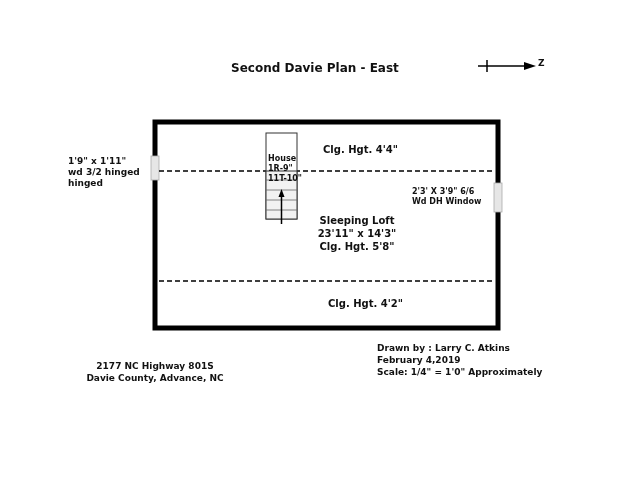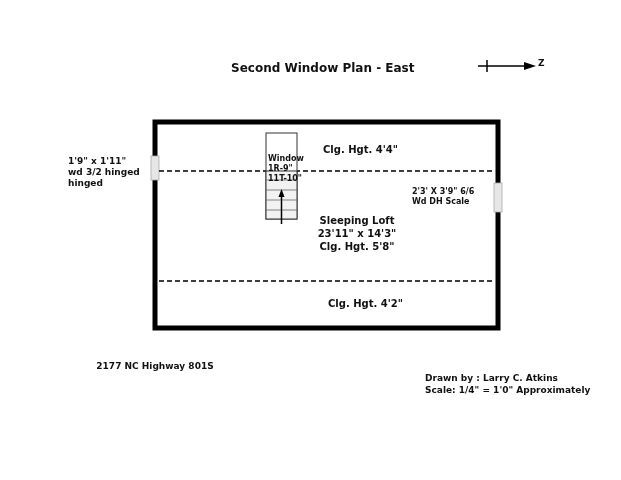--- a/index.html
+++ b/index.html
@@ -10,21 +10,21 @@
   .title { left:231px; top:61px; font-size:12px; font-weight:bold; white-space:nowrap; }
   .north { left:476px; top:58px; width:70px; height:16px; }
   .plan { left:0; top:0; width:621px; height:480px; }
   .lbl { font-size:9px; font-weight:bold; white-space:nowrap; line-height:11px; }
   .lbl10 { font-size:10px; font-weight:bold; white-space:nowrap; line-height:13px; }
   .center { text-align:center; }
 </style>
 </head>
 <body>
 
-<div class="abs title">Second Window Plan - East</div>
+<div class="abs title">Second Davie Plan - East</div>
 
 <div class="abs north">
   <svg width="70" height="16">
     <line x1="2" y1="8" x2="52" y2="8" stroke="#000" stroke-width="1.5"></line>
     <line x1="11" y1="2" x2="11" y2="14" stroke="#000" stroke-width="1.5"></line>
     <polygon points="48,4 60,8 48,12" fill="#000"></polygon>
   </svg>
   <span class="abs b" style="left:62px; top:0px; font-size:9px;">Z</span>
 </div>
 
@@ -50,40 +50,42 @@
   <polygon points="278.5,197 281.5,189 284.5,197" fill="#000"></polygon>
 </svg>
 
 <div class="abs lbl" style="left:68px; top:156px;">
   <div>1'9" x 1'11"</div>
   <div>wd 3/2 hinged</div>
   <div>hinged</div>
 </div>
 
 <div class="abs lbl" style="left:268px; top:154px; font-size:8px; line-height:10px;">
-  <div>Window</div>
+  <div>House</div>
   <div>1R-9"</div>
   <div>11T-10"</div>
 </div>
 
 <div class="abs lbl10" style="left:323px; top:143px;">Clg. Hgt. 4'4"</div>
 
 <div class="abs lbl" style="left:412px; top:187px; font-size:8px; line-height:10px;">
   <div>2'3' X 3'9" 6/6</div>
-  <div>Wd DH Scale</div>
+  <div>Wd DH Window</div>
 </div>
 
 <div class="abs lbl10 center" style="left:309px; top:214px; width:96px;">
   <div>Sleeping Loft</div>
   <div>23'11" x 14'3"</div>
   <div>Clg. Hgt. 5'8"</div>
 </div>
 
 <div class="abs lbl10" style="left:328px; top:297px;">Clg. Hgt. 4'2"</div>
 
 <div class="abs center" style="left:70px; top:360px; width:170px;">
   <div class="b" style="font-size:9px; line-height:12px;text-align:center;">2177 NC Highway  801S</div>
+  <div class="b" style="font-size:9px; line-height:12px;">Davie County, Advance, NC</div>
 </div>
 
-<div class="abs" style="left:377px; top:372px;margin-left:48px;">
+<div class="abs" style="left:377px; top:342px;">
   <div class="b" style="font-size:9px; line-height:12px; white-space:nowrap;">Drawn by : Larry C.  Atkins</div>
+  <div class="b" style="font-size:9px; line-height:12px; white-space:nowrap;">February 4,2019</div>
   <div class="b" style="font-size:9px; line-height:12px; white-space:nowrap;">Scale: 1/4" = 1'0" Approximately</div>
 </div>
 
 </body></html>

